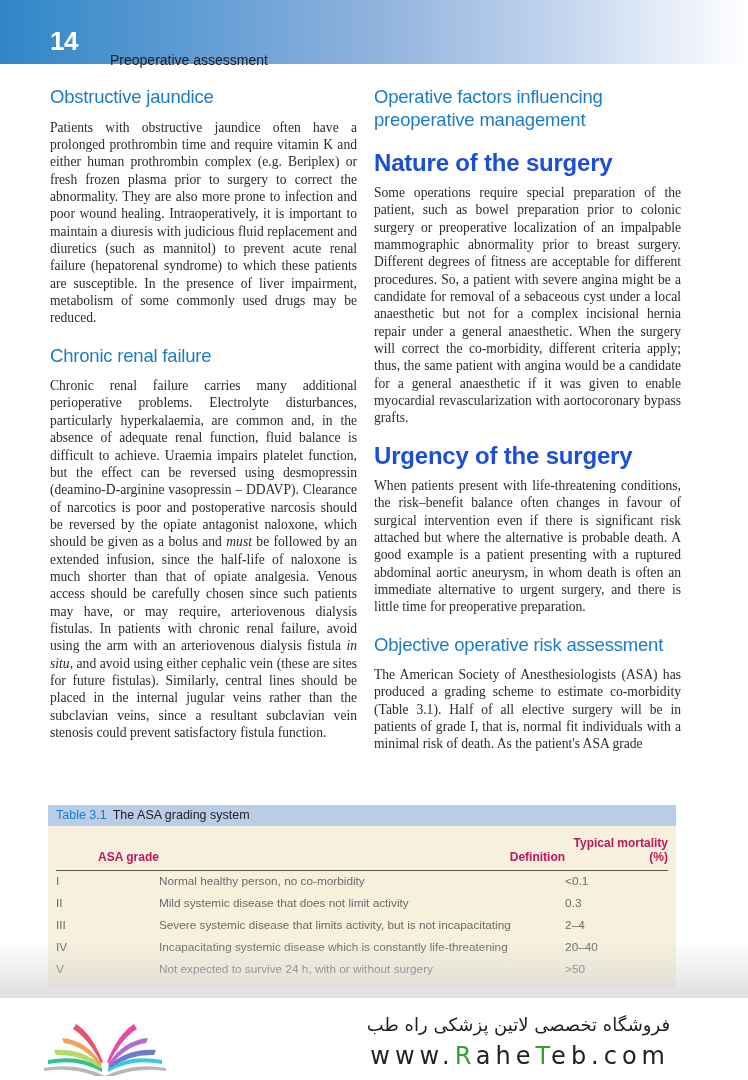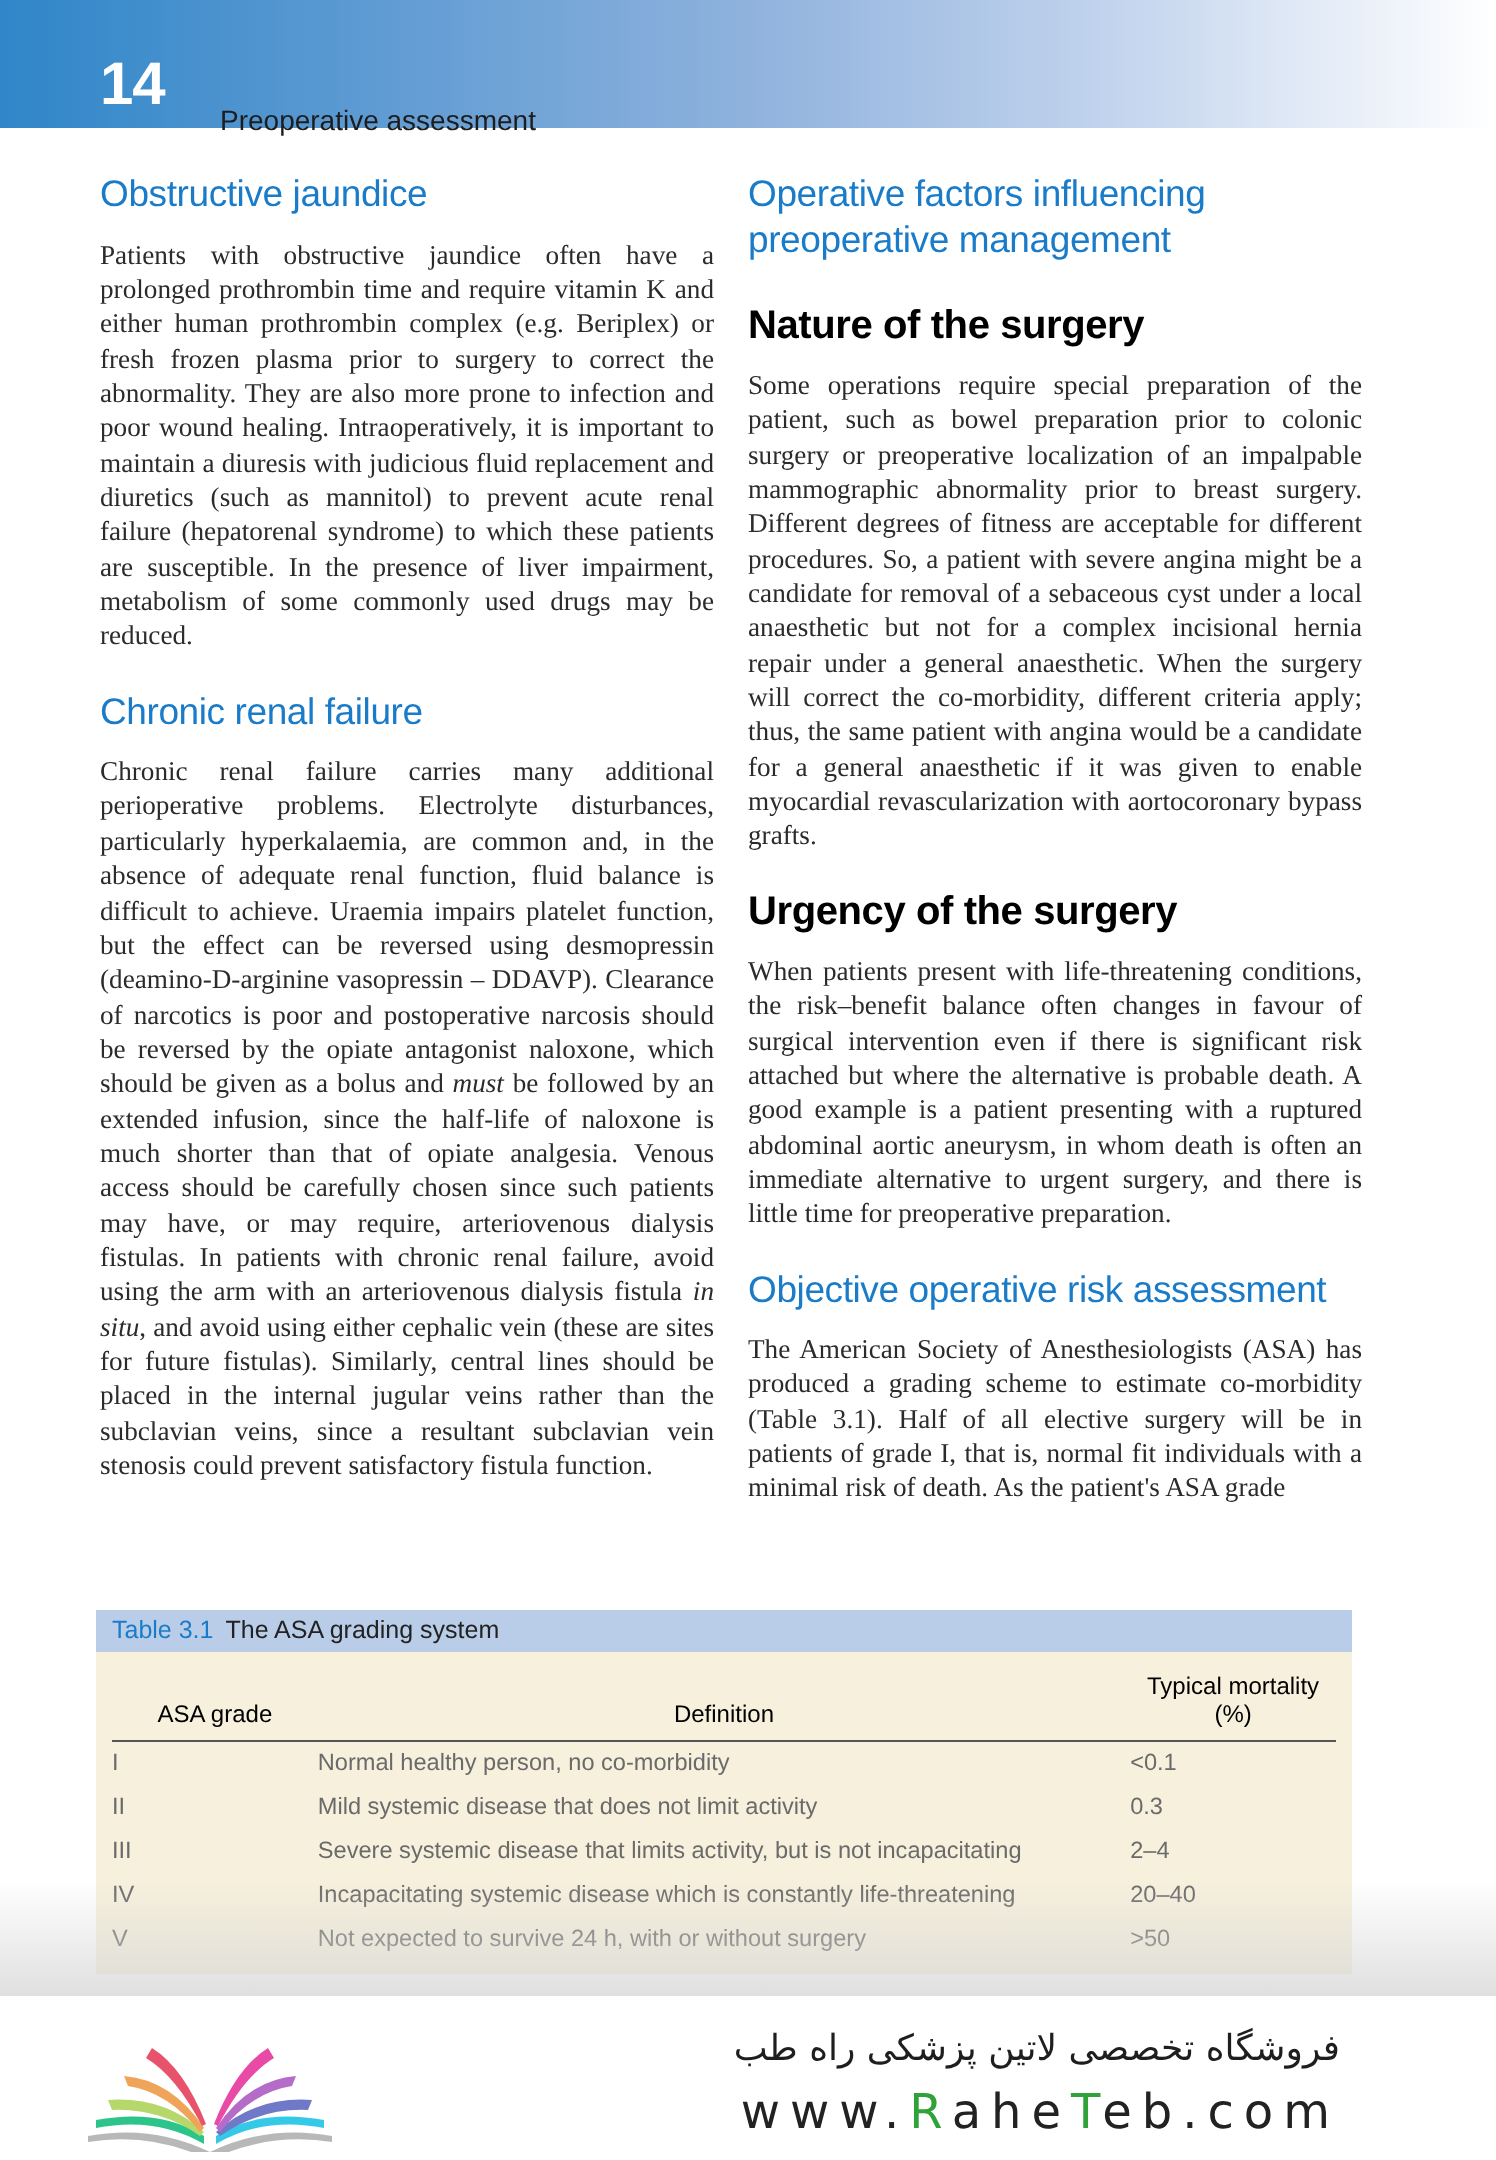--- a/index.html
+++ b/index.html
@@ -6,39 +6,39 @@
   html, body { width: 748px; height: 1080px; overflow: hidden; background: #ffffff; }
   body { position: relative; font-family: "Liberation Serif", serif; color: #2a2a2a; }
 
   .header {
     position: absolute; left: 0; top: 0; width: 748px; height: 64px;
     background: linear-gradient(90deg, #2f86c8 0%, #5e9bd3 25%, #8fb2dd 50%, #c4d5ee 75%, #ffffff 100%);
   }
   .page-num {
     position: absolute; left: 50px; top: 26px;
     font-family: "Liberation Sans", sans-serif; font-weight: bold;
-    font-size: 30px; color: #ffffff; letter-spacing: -0.5px;
+    font-size: 26px; color: #ffffff; letter-spacing: -0.5px;
   }
   .running-title {
     position: absolute; left: 110px; top: 52px;
     font-family: Liberation Sans, sans-serif; font-size: 14px; color: #1d1d1d;
   }
 
   .col { position: absolute; top: 86px; width: 307px; }
   .col-left { left: 50px; }
   .col-right { left: 374px; }
 
   h2.sec {
     font-family: "Liberation Sans", sans-serif; font-weight: normal;
     color: #1a7cc9; font-size: 18.5px; line-height: 22.5px; margin-bottom: 10px;
     letter-spacing: -0.2px;
   }
   h3.sub {
     font-family: "Liberation Sans", sans-serif; font-weight: bold;
-    color: #000000; font-size: 20px; line-height: 22px; margin-bottom: 10px;
+    color: #1d4ed8; font-size: 24px; line-height: 22px; margin-bottom: 10px;
     letter-spacing: -0.2px;
   }
   p.body {
     font-size: 13.6px; line-height: 17.35px; text-align: justify;
     hyphens: manual; color: #2b2b2b; margin-bottom: 14px;
   }
   .gap { height: 4px; }
 
   .table-wrap {
     position: absolute; left: 48px; top: 805px; width: 628px; height: 182px;
@@ -47,21 +47,21 @@
   .table-caption {
     height: 21px; background: #b9cde9; padding: 3px 0 0 8px;
     font-family: "Liberation Sans", sans-serif; font-size: 12.5px; color: #222;
   }
   .table-caption .num { color: #1a7cc9; margin-right: 6px; }
   table.asa {
     width: 612px; margin-left: 8px; border-collapse: collapse;
     font-family: "Liberation Sans", sans-serif;
   }
   table.asa th {
-    font-weight: normal; font-size: 12px; color: #000000; text-align: center;
+    font-weight: bold; font-size: 12px; color: #be185d; text-align: right;
     vertical-align: bottom; padding: 10px 0 6px 0; line-height: 14px;
     border-bottom: 1.5px solid #555;
   }
   table.asa td {
     font-size: 11.8px; color: #6a6a6a; padding: 4px 0 5px 0; line-height: 13px;
   }
   .c1 { width: 95px; }
   .c2 { width: 375px; }
 
   .fade {

